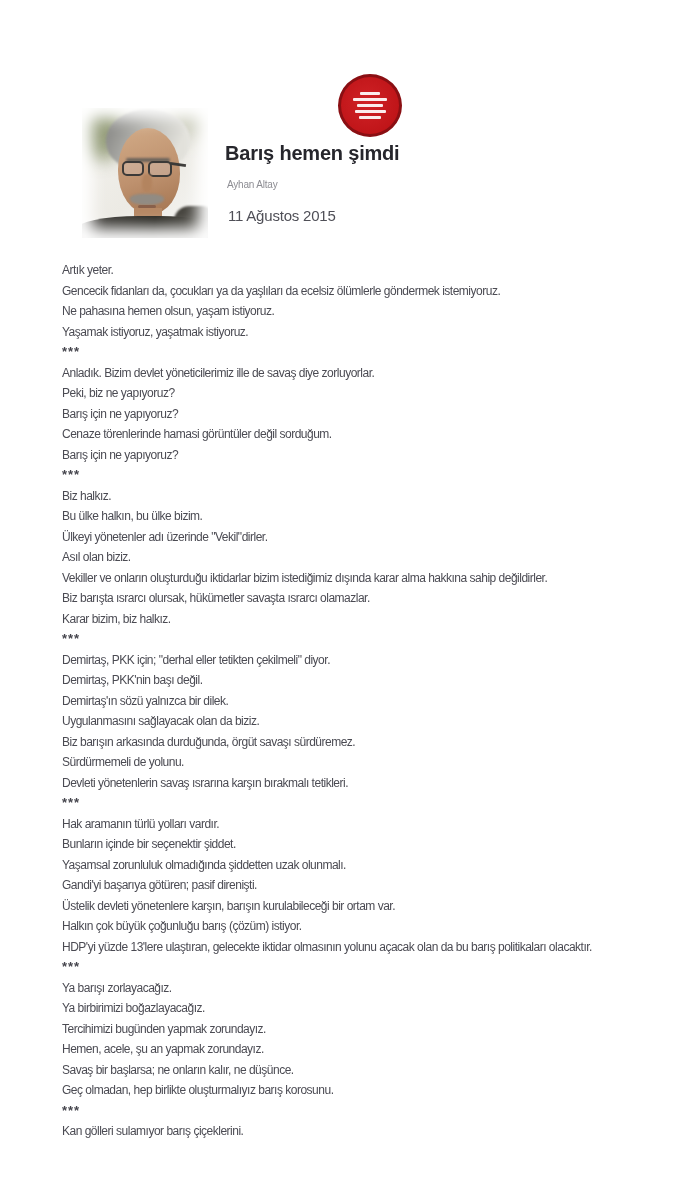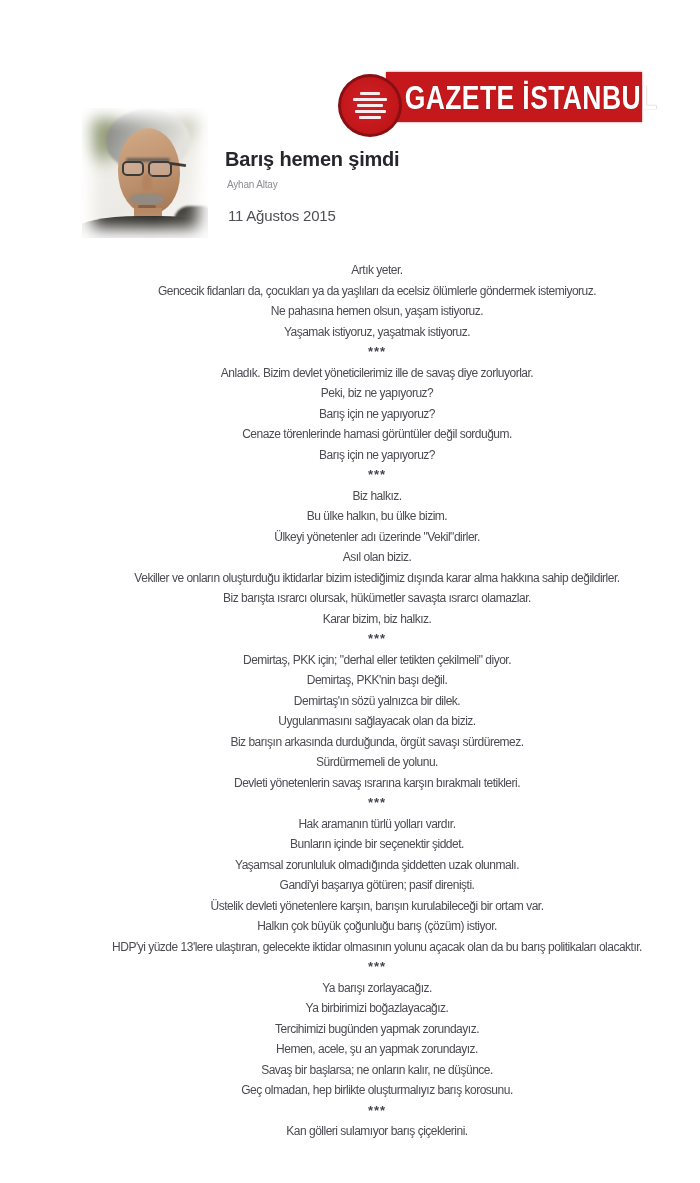--- a/index.html
+++ b/index.html
@@ -46,43 +46,40 @@
   #photo .temple { position:absolute; left:88px; top:55px; width:16px; height:3px; background:#3c3a38; transform:rotate(8deg); }
   #photo .nose { position:absolute; left:60px; top:66px; width:10px; height:18px; background:#b7835b; border-radius:40%; filter:blur(1px); }
   #photo .mustache { position:absolute; left:48px; top:86px; width:34px; height:11px; background:#918b82; border-radius:45% 45% 60% 60%; filter:blur(.8px); }
   #photo .mouth { position:absolute; left:56px; top:97px; width:18px; height:3px; background:#8c5f47; border-radius:2px; filter:blur(.6px); }
   #photo .neck { position:absolute; left:52px; top:100px; width:28px; height:18px; background:#b98760; filter:blur(.5px); }
   #photo .jacket { position:absolute; left:-6px; top:108px; width:140px; height:30px; border-radius:45% 40% 0 0; background:linear-gradient(100deg,#3a3834 10%,#26251f 55%,#4c4a43 90%); }
   #photo .shoulder-r { position:absolute; left:92px; top:98px; width:40px; height:36px; border-radius:40% 30% 0 0; background:#44423c; filter:blur(1px); }
   #photo .vignette { position:absolute; inset:0; box-shadow:inset 0 0 16px 10px #ffffff; }
 
   
-  #article-title { position:absolute; left:225px; top:148px; font-size:20px; font-weight:bold; color:#26262c; letter-spacing:-.2px; }
+  #article-title { position:absolute; left:225px; top:142px; font-size:20px; font-weight:bold; color:#26262c; letter-spacing:-.2px; }
   #article-author { position:absolute; left:227px; top:179px; font-size:10px; color:#8d8d93; letter-spacing:-.2px; }
   #article-date { position:absolute; left:228px; top:207px; font-size:15px; color:#4f4f57; letter-spacing:-.2px; }
 
   
-  #article-body { position:absolute; left:62px; top:260px; width:630px;text-align:center; }
+  #article-body { position:absolute; left:62px; top:260px; width:630px; }
   #article-body .line {
     font-size:12px; line-height:20.5px; color:#4b4b53;
     letter-spacing:-.5px; white-space:nowrap;
   }
   #article-body .sep {
     font-size:13px; line-height:20.5px; color:#45454d;
     font-weight:bold; letter-spacing:1px;
   }
 </style>
 </head>
 <body>
 
 <div id="page">
 
-  <div id="logo-bar">
-    <div id="logo-text">GAZETE İSTANBUL</div>
-  </div>
   <div id="logo-emblem">
     <div class="emblem-row er1"></div>
     <div class="emblem-row er2"></div>
     <div class="emblem-row er3"></div>
     <div class="emblem-row er4"></div>
     <div class="emblem-row er5"></div>
   </div>
 
   <div id="photo">
     <div class="bg-green"></div>

